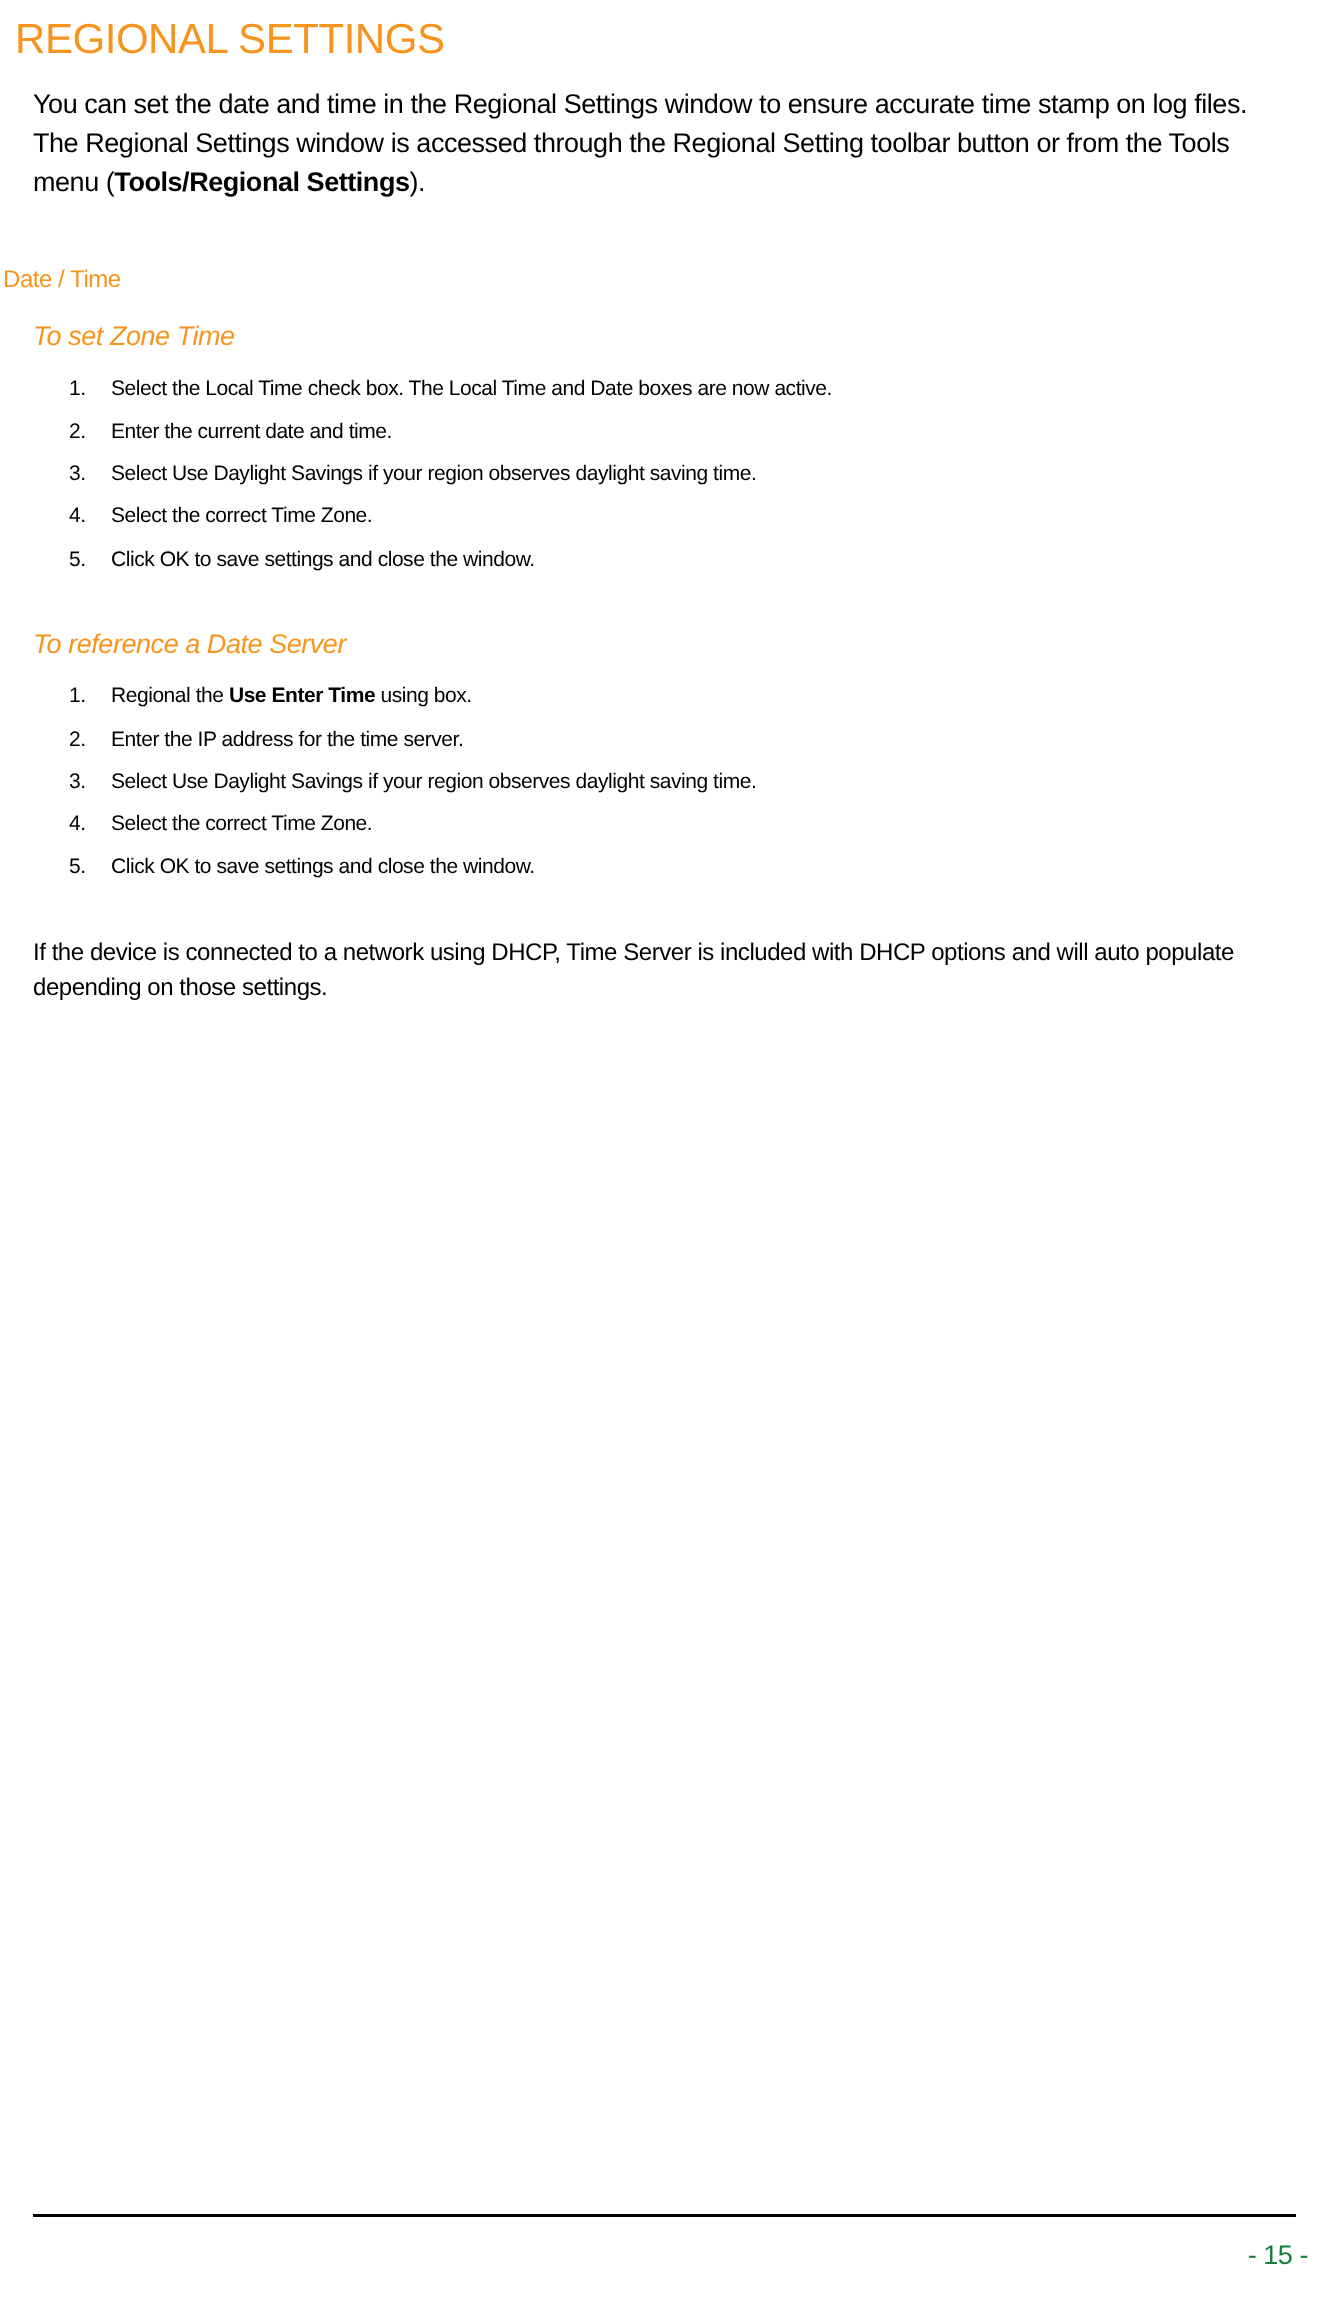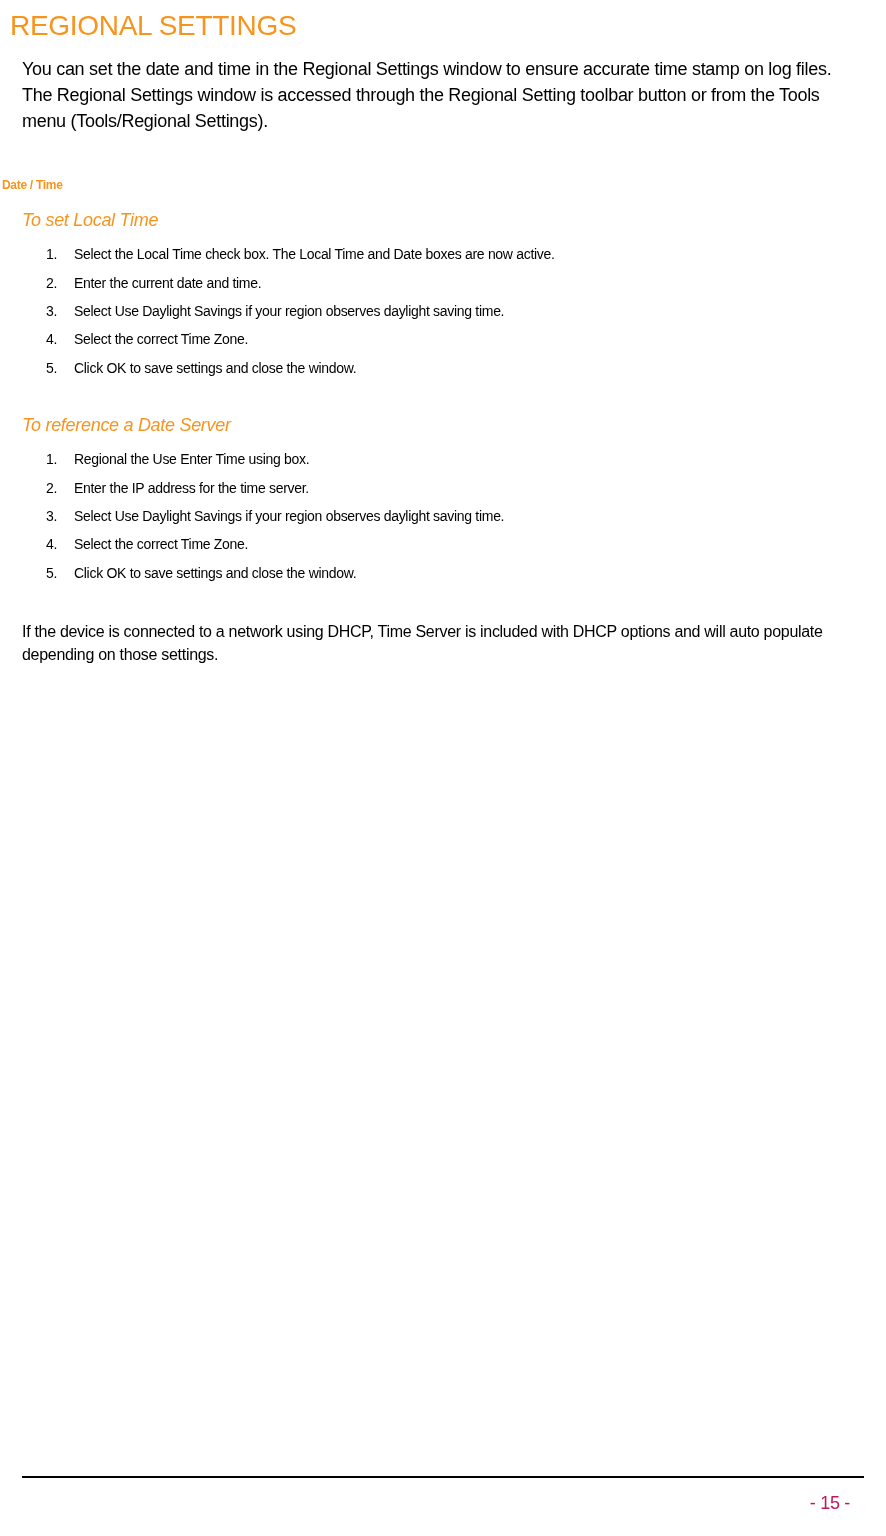--- a/index.html
+++ b/index.html
@@ -24,22 +24,22 @@
       margin-left: -12px;
     }
     .intro-para {
       color: #000;
       font-size: 18px;
       line-height: 1.45;
       margin-bottom: 44px;
     }
     .section-heading {
       color: #f7941d;
-      font-size: 12px;
-      font-weight: 700;
+      font-size: 16px;
+      font-weight: 400;
       margin-bottom: 18px;
       margin-left: -20px;
     }
     .sub-heading {
       color: #f7941d;
       font-size: 18px;
       font-style: italic;
       font-weight: 400;
       margin-bottom: 12px;
     }
@@ -64,50 +64,50 @@
       left: 0;
       top: 0;
     }
     .note-para {
       color: #000;
       font-size: 16px;
       line-height: 1.45;
       margin-top: 6px;
     }
     .bold {
-      font-weight: 400;
+      font-weight: 700;
     }
     .footer-line {
       position: absolute;
       left: 22px;
       right: 22px;
       bottom: 58px;
       height: 2px;
       background: #000;
     }
     .page-number {
       position: absolute;
-      right: 36px;
+      right: 14px;
       bottom: 22px;
       font-size: 18px;
-      color: #be185d;
+      color: #15803d;
     }
   </style>
 </head>
 <body>
 
 <h1 class="page-title">REGIONAL SETTINGS</h1>
 
 <p class="intro-para">
   <span>You can set the date and time in the Regional Settings window  to ensure accurate time stamp on log files. The Regional Settings window is accessed through the Regional Setting toolbar button or from the Tools menu (</span><span class="bold">Tools/Regional Settings</span><span>).</span>
 </p>
 
 <h2 class="section-heading">Date / Time</h2>
 
-<h3 class="sub-heading">To set Local Time</h3>
+<h3 class="sub-heading">To set Zone Time</h3>
 
 <ol>
   <li>Select the Local Time check box. The Local Time and Date boxes are now active.</li>
   <li>Enter the current date and time.</li>
   <li>Select Use Daylight Savings if your region observes daylight saving time.</li>
   <li>Select the correct Time Zone.</li>
   <li>Click OK to save settings and close the window.</li>
 </ol>
 
 <h3 class="sub-heading">To reference a Date Server</h3>

